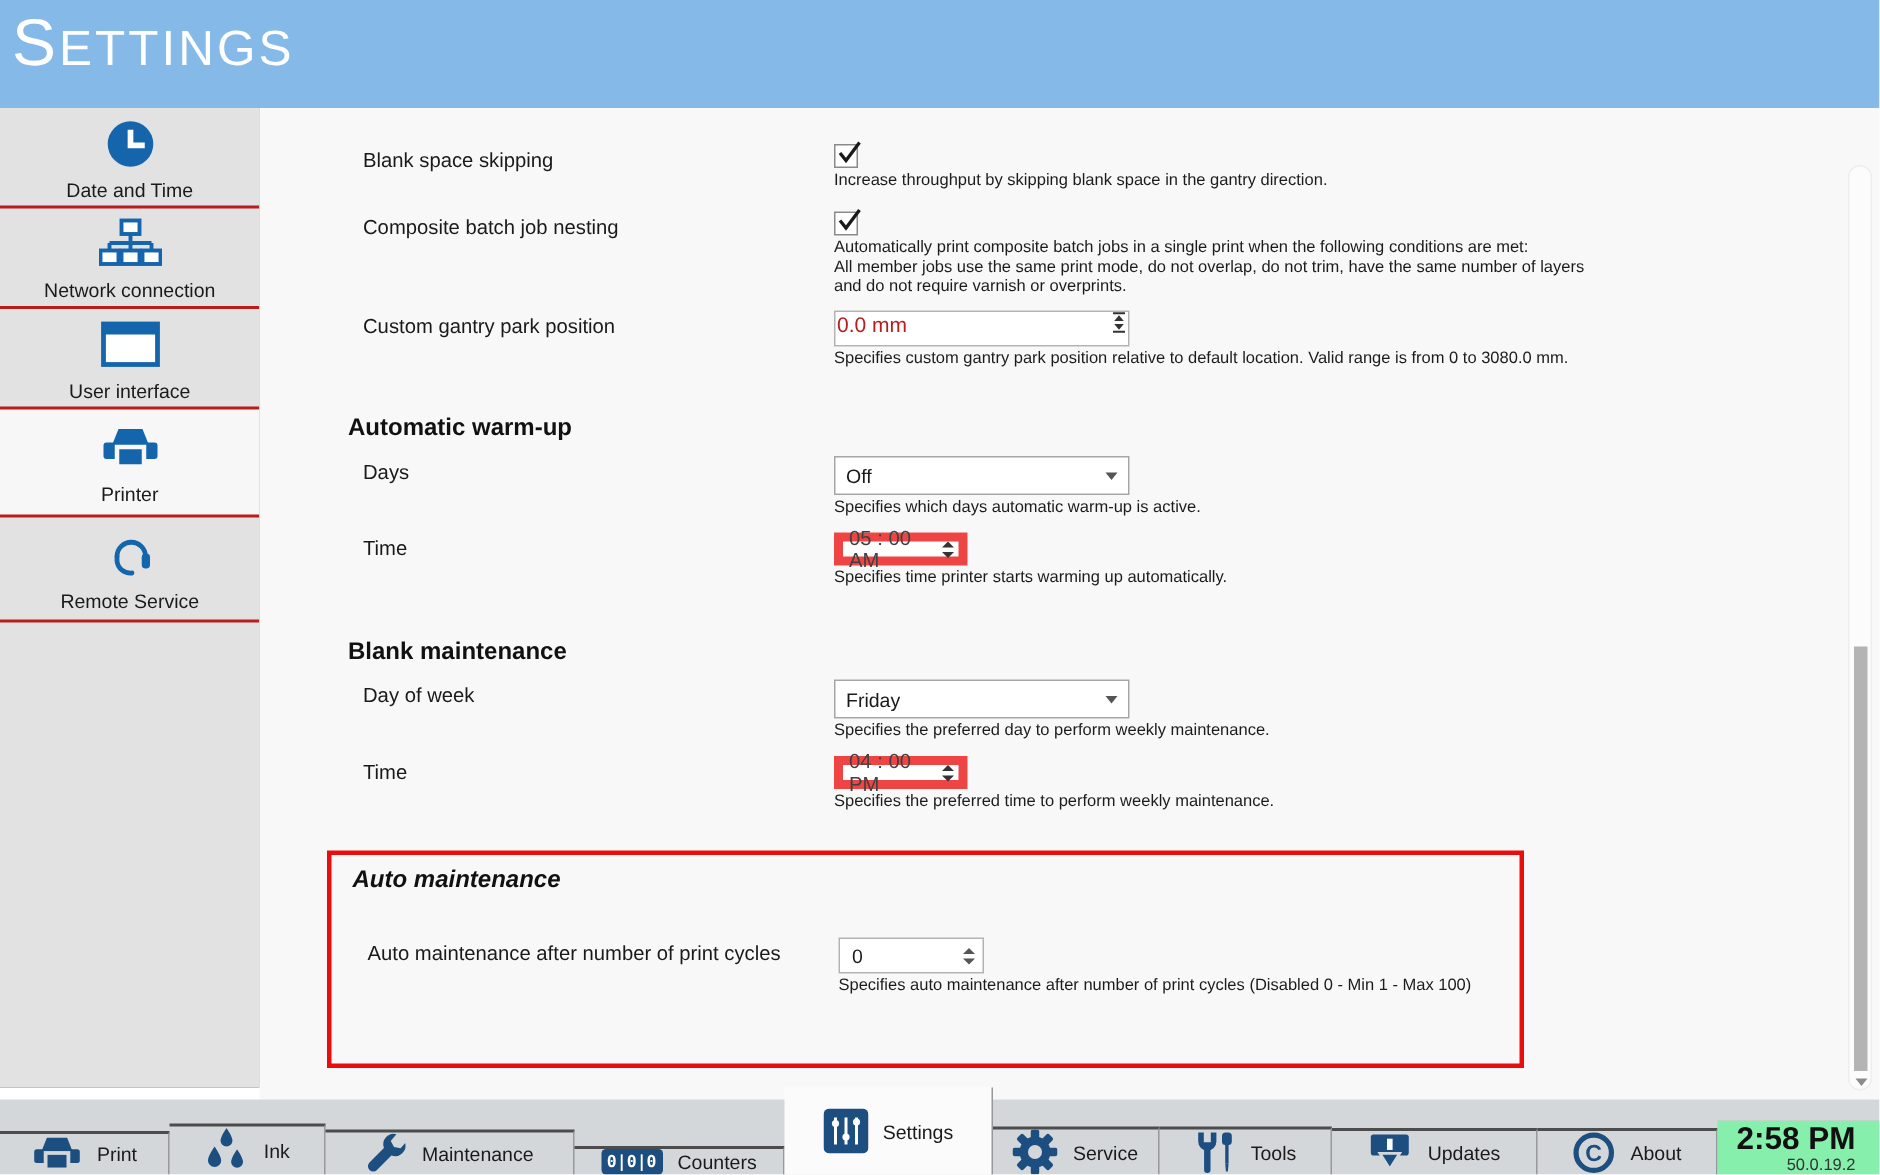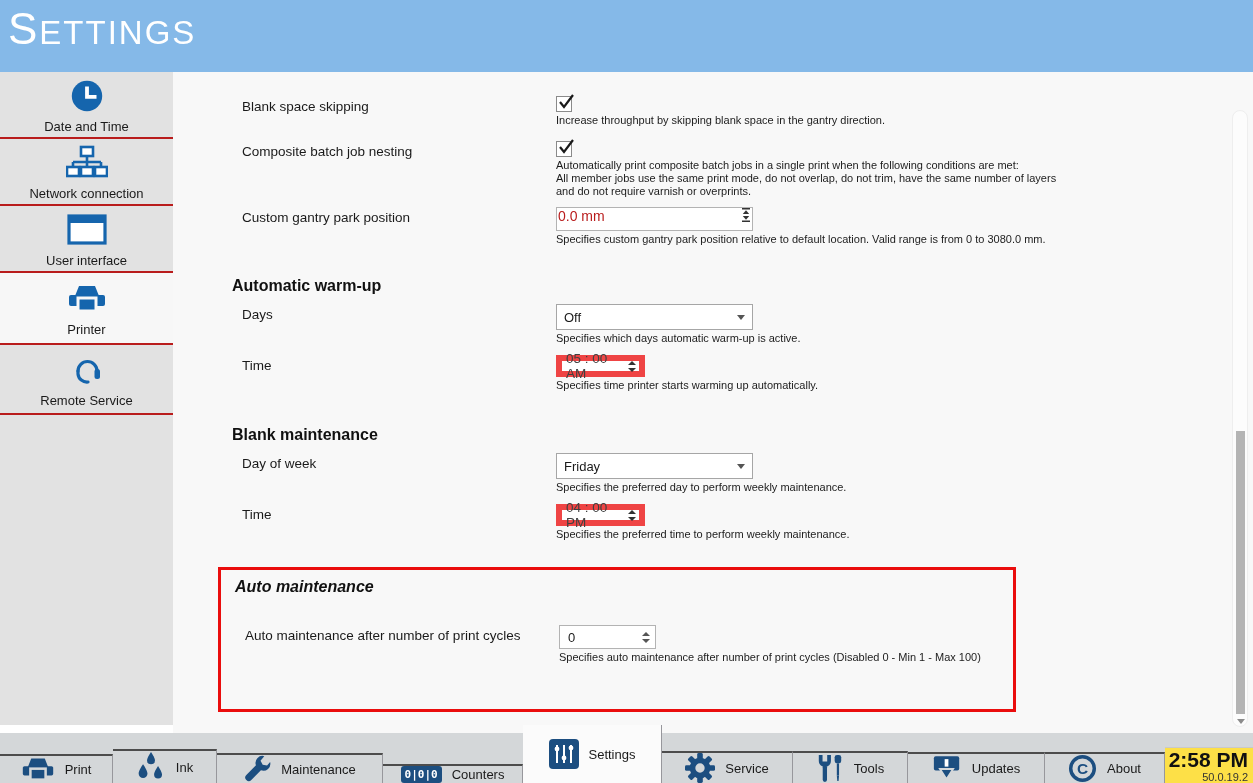--- a/index.html
+++ b/index.html
@@ -80,23 +80,23 @@
              border-top:5px solid #8b8b8b; }
 
   
   .tabbar { position:absolute; left:0; bottom:0; width:1253px; height:50px;
             background:#d4d7d9; display:flex; align-items:flex-end; }
   .tab { display:flex; align-items:center; justify-content:center; gap:10px;
          border-top:2px solid #4c4c4c; border-right:1px solid #97979c;
          font-size:13px; color:#1a1a1a; cursor:pointer; }
   .tab.sel { background:#fbfbfb; border-top:none; margin-top:-8px; height:58px; }
   .tab .t-icon { display:flex; align-items:center; justify-content:center; }
-  .clockcell { flex:1; background:#fde047; border-top:1px solid #c9c9c9;
+  .clockcell { flex:1; background:#86efac; border-top:1px solid #c9c9c9;
                display:flex; flex-direction:column; align-items:flex-end;
-               justify-content:center; padding-right:5px; }
+               justify-content:center; padding-right:16px; }
   .clock-time { font-size:21px; font-weight:bold; color:#111111; line-height:23px; }
   .clock-ver  { font-size:11px; color:#333333; }
 
   .counter-badge { background:#1c4e80; color:#ffffff; border-radius:3px;
                    font-size:11px; font-weight:bold; padding:2px 4px;
                    font-family:"DejaVu Sans Mono", monospace; letter-spacing:0; }
 </style>
 </head>
 <body>
 
@@ -332,21 +332,21 @@
           <rect x="0" y="0" width="30" height="30" rx="4" fill="#1c4e80"></rect>
           <path d="M8 6 V24 M15 6 V24 M22 6 V24" stroke="#ffffff" stroke-width="2"></path>
           <circle cx="8" cy="10" r="2.4" fill="#ffffff"></circle>
           <circle cx="15" cy="19" r="2.4" fill="#ffffff"></circle>
           <circle cx="22" cy="9" r="2.4" fill="#ffffff"></circle>
         </svg>
       </span>
       <span>Settings</span>
     </div>
 
-    <div class="tab" style="width:131px">
+    <div class="tab" style="width:111px">
       <span class="t-icon">
         <svg width="30" height="30" viewBox="0 0 32 32">
           <g fill="#1c4e80">
             <rect x="13" y="0" width="6" height="8" rx="1.5"></rect>
             <rect x="13" y="24" width="6" height="8" rx="1.5"></rect>
             <rect x="13" y="0" width="6" height="8" rx="1.5" transform="rotate(45 16 16)"></rect>
             <rect x="13" y="24" width="6" height="8" rx="1.5" transform="rotate(45 16 16)"></rect>
             <rect x="13" y="0" width="6" height="8" rx="1.5" transform="rotate(90 16 16)"></rect>
             <rect x="13" y="24" width="6" height="8" rx="1.5" transform="rotate(90 16 16)"></rect>
             <rect x="13" y="0" width="6" height="8" rx="1.5" transform="rotate(135 16 16)"></rect>

